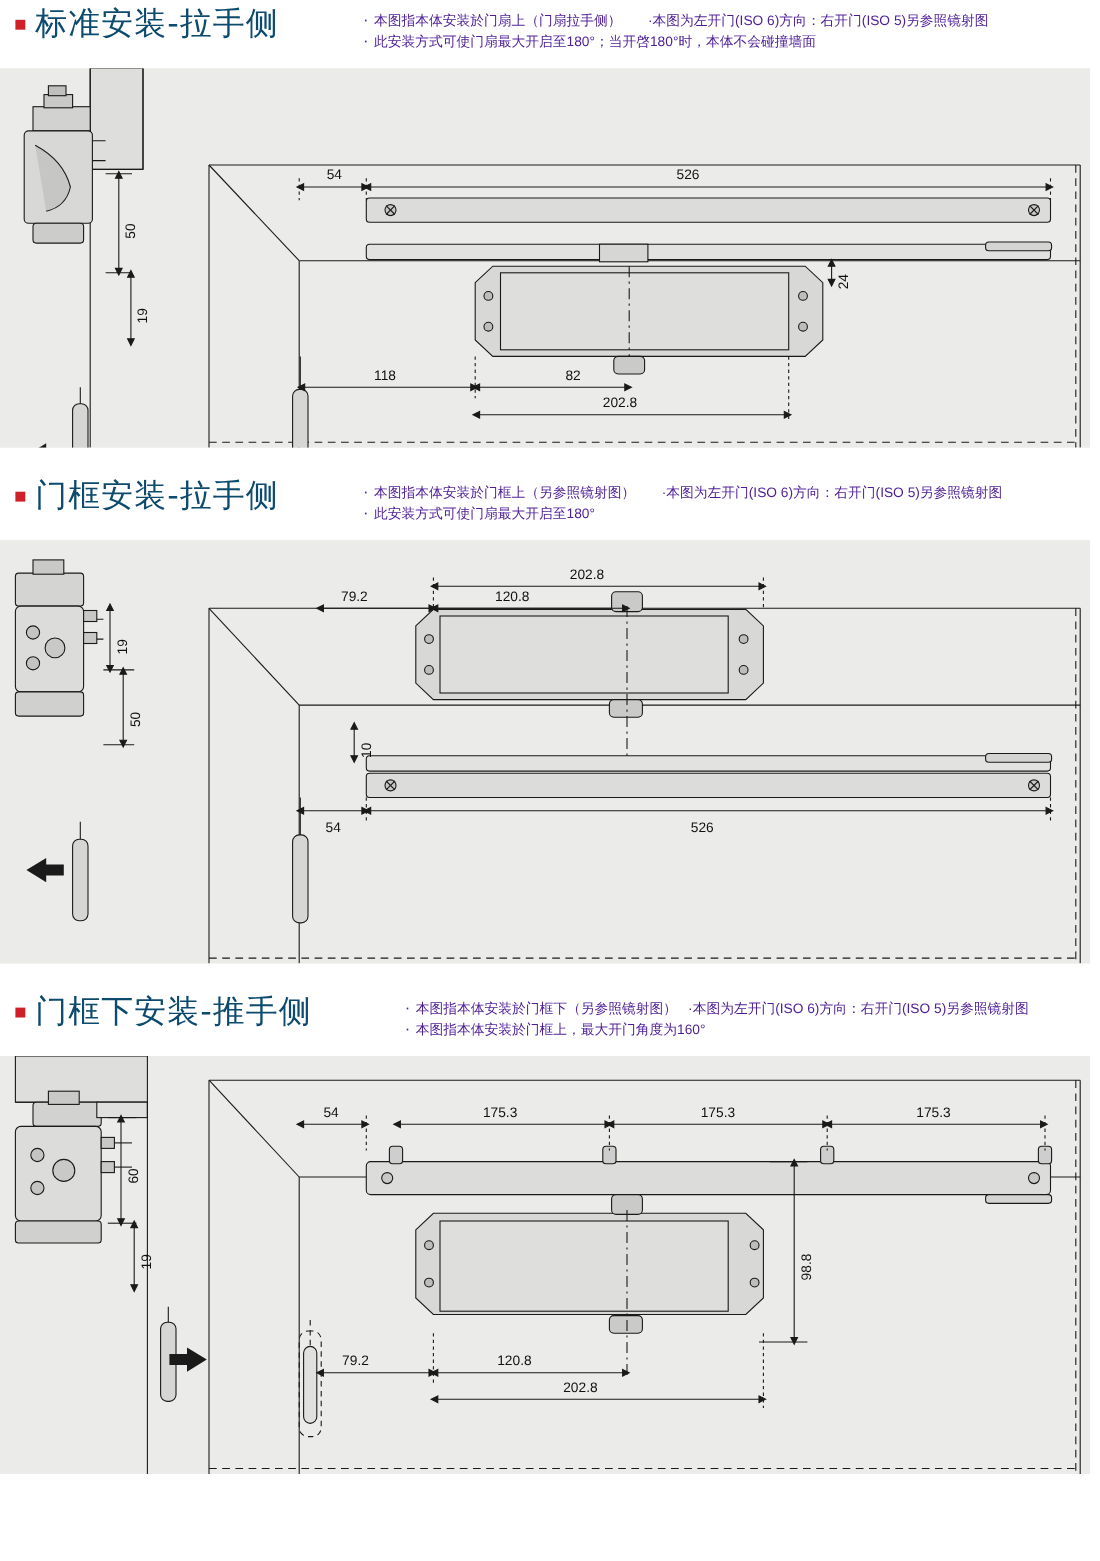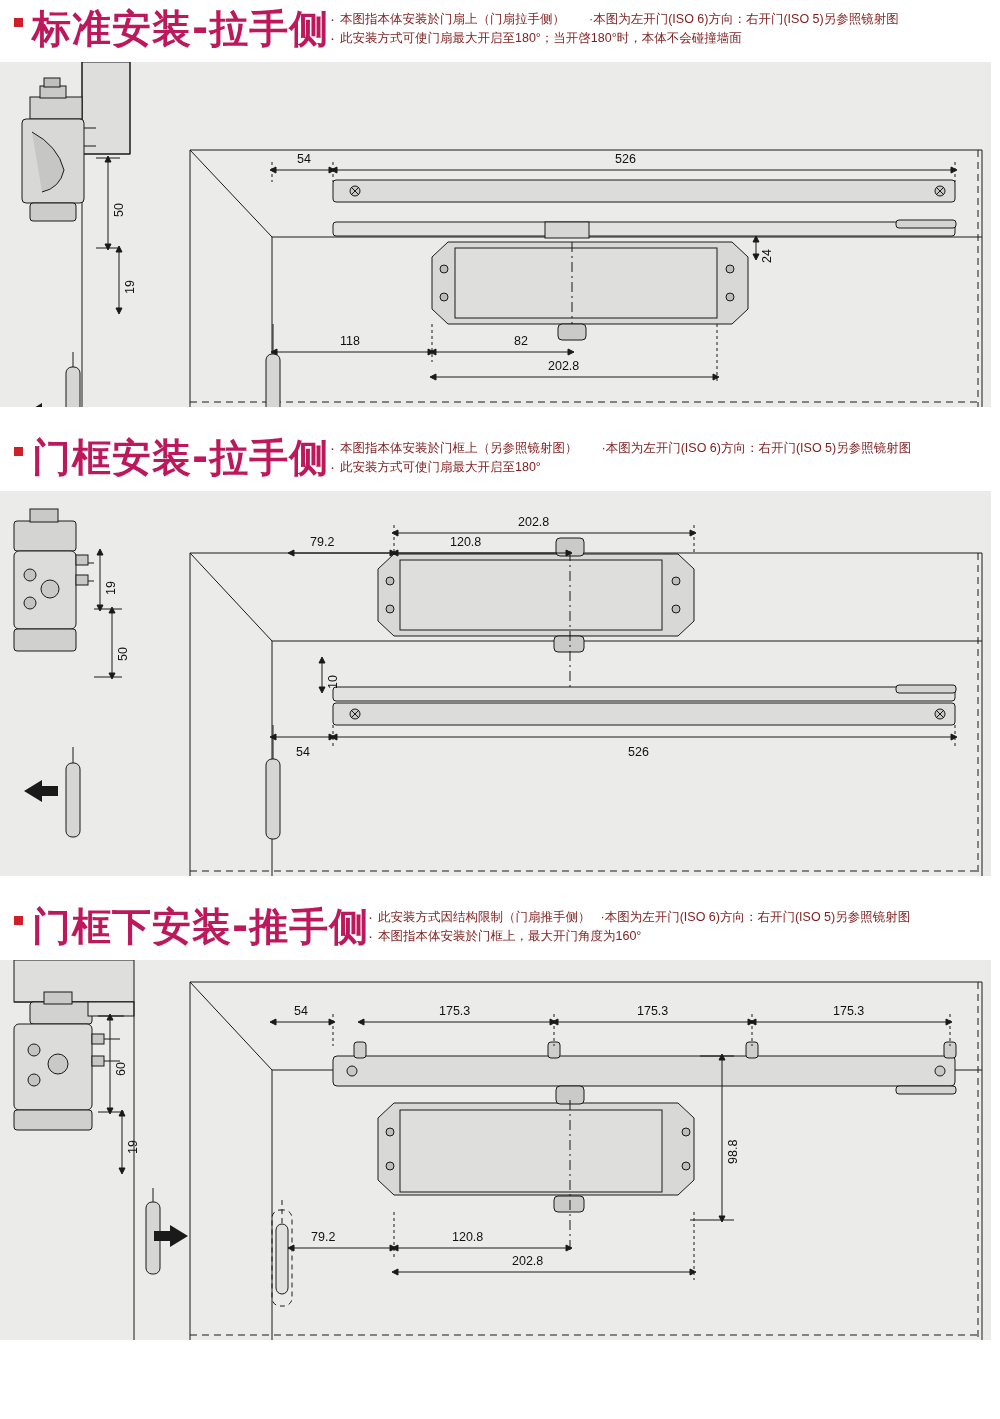--- a/index.html
+++ b/index.html
@@ -32,32 +32,32 @@
     top: 18px;
     width: 9px;
     height: 9px;
     background: #cf1f28;
   }
   .sec-title {
     position: absolute;
     left: 32px;
     top: 2px;
     font-family: "DejaVu Sans", sans-serif;
-    font-size: 39px;
-    font-weight: bold;
+    font-size: 29px;
+    font-weight: normal;
     letter-spacing: 1px;
-    color: #be185d;
+    color: #0c4a6e;
     white-space: nowrap;
   }
   .sec-notes {
     position: absolute;
     top: 10px;
     font-size: 12.5px;
     line-height: 19px;
-    color: #7f1d1d;
+    color: #4c1d95;
     white-space: nowrap;
   }
   .note-line {
     position: relative;
     padding-left: 10px;
   }
   .note-line::before {
     content: "·";
     position: absolute;
     left: 0;
@@ -330,21 +330,21 @@
 </div>
 
 <div class="spacer"></div>
 
 <div class="section">
 
   <div class="sec-header">
     <div class="sec-bullet"></div>
     <div class="sec-title">门框下安装-推手侧</div>
     <div class="sec-notes" style="left:368px;">
-      <div class="note-line"><span>此安装方式因结构限制（门扇推手侧）</span><span class="note-gap" style="width:10px;"></span>·<span>本图为左开门(ISO 6)方向：右开门(ISO 5)另参照镜射图</span></div>
+      <div class="note-line"><span>本图指本体安装於门框下（另参照镜射图）</span><span class="note-gap" style="width:10px;"></span>·<span>本图为左开门(ISO 6)方向：右开门(ISO 5)另参照镜射图</span></div>
       <div class="note-line"><span>本图指本体安装於门框上，最大开门角度为160°</span></div>
     </div>
   </div>
 
   <div class="panel h3">
     <svg class="dwg" width="1000" height="380" viewBox="0 0 1000 380">
       <g fill="none" stroke="#1a1a1a" stroke-width="1">
 
         <rect x="14" y="0" width="120" height="42" fill="#dededc"></rect>
         <line x1="14" y1="42" x2="134" y2="42"></line>

